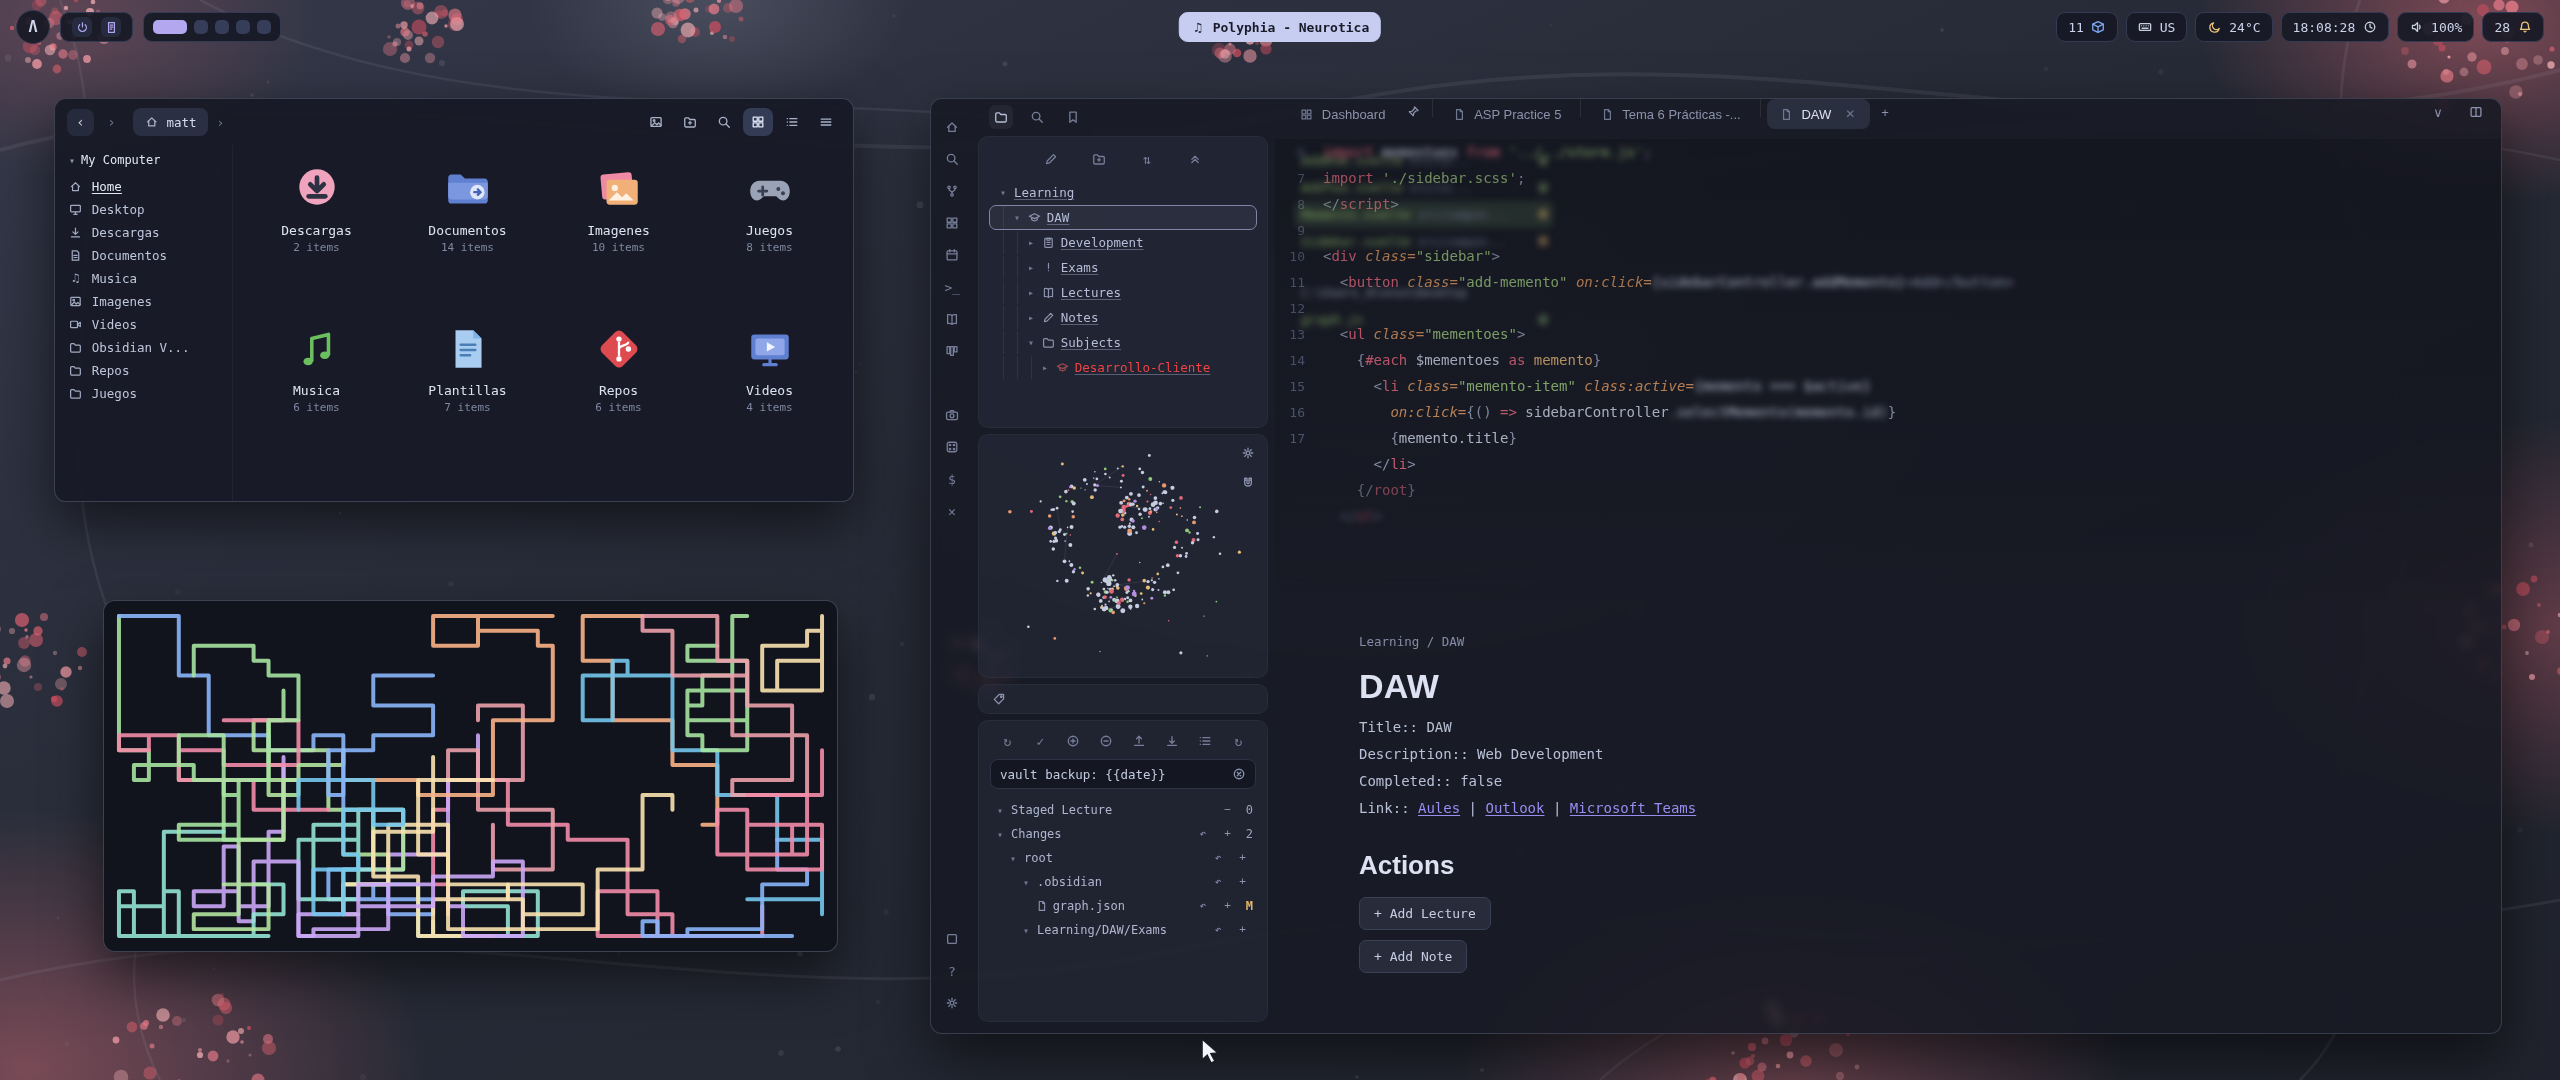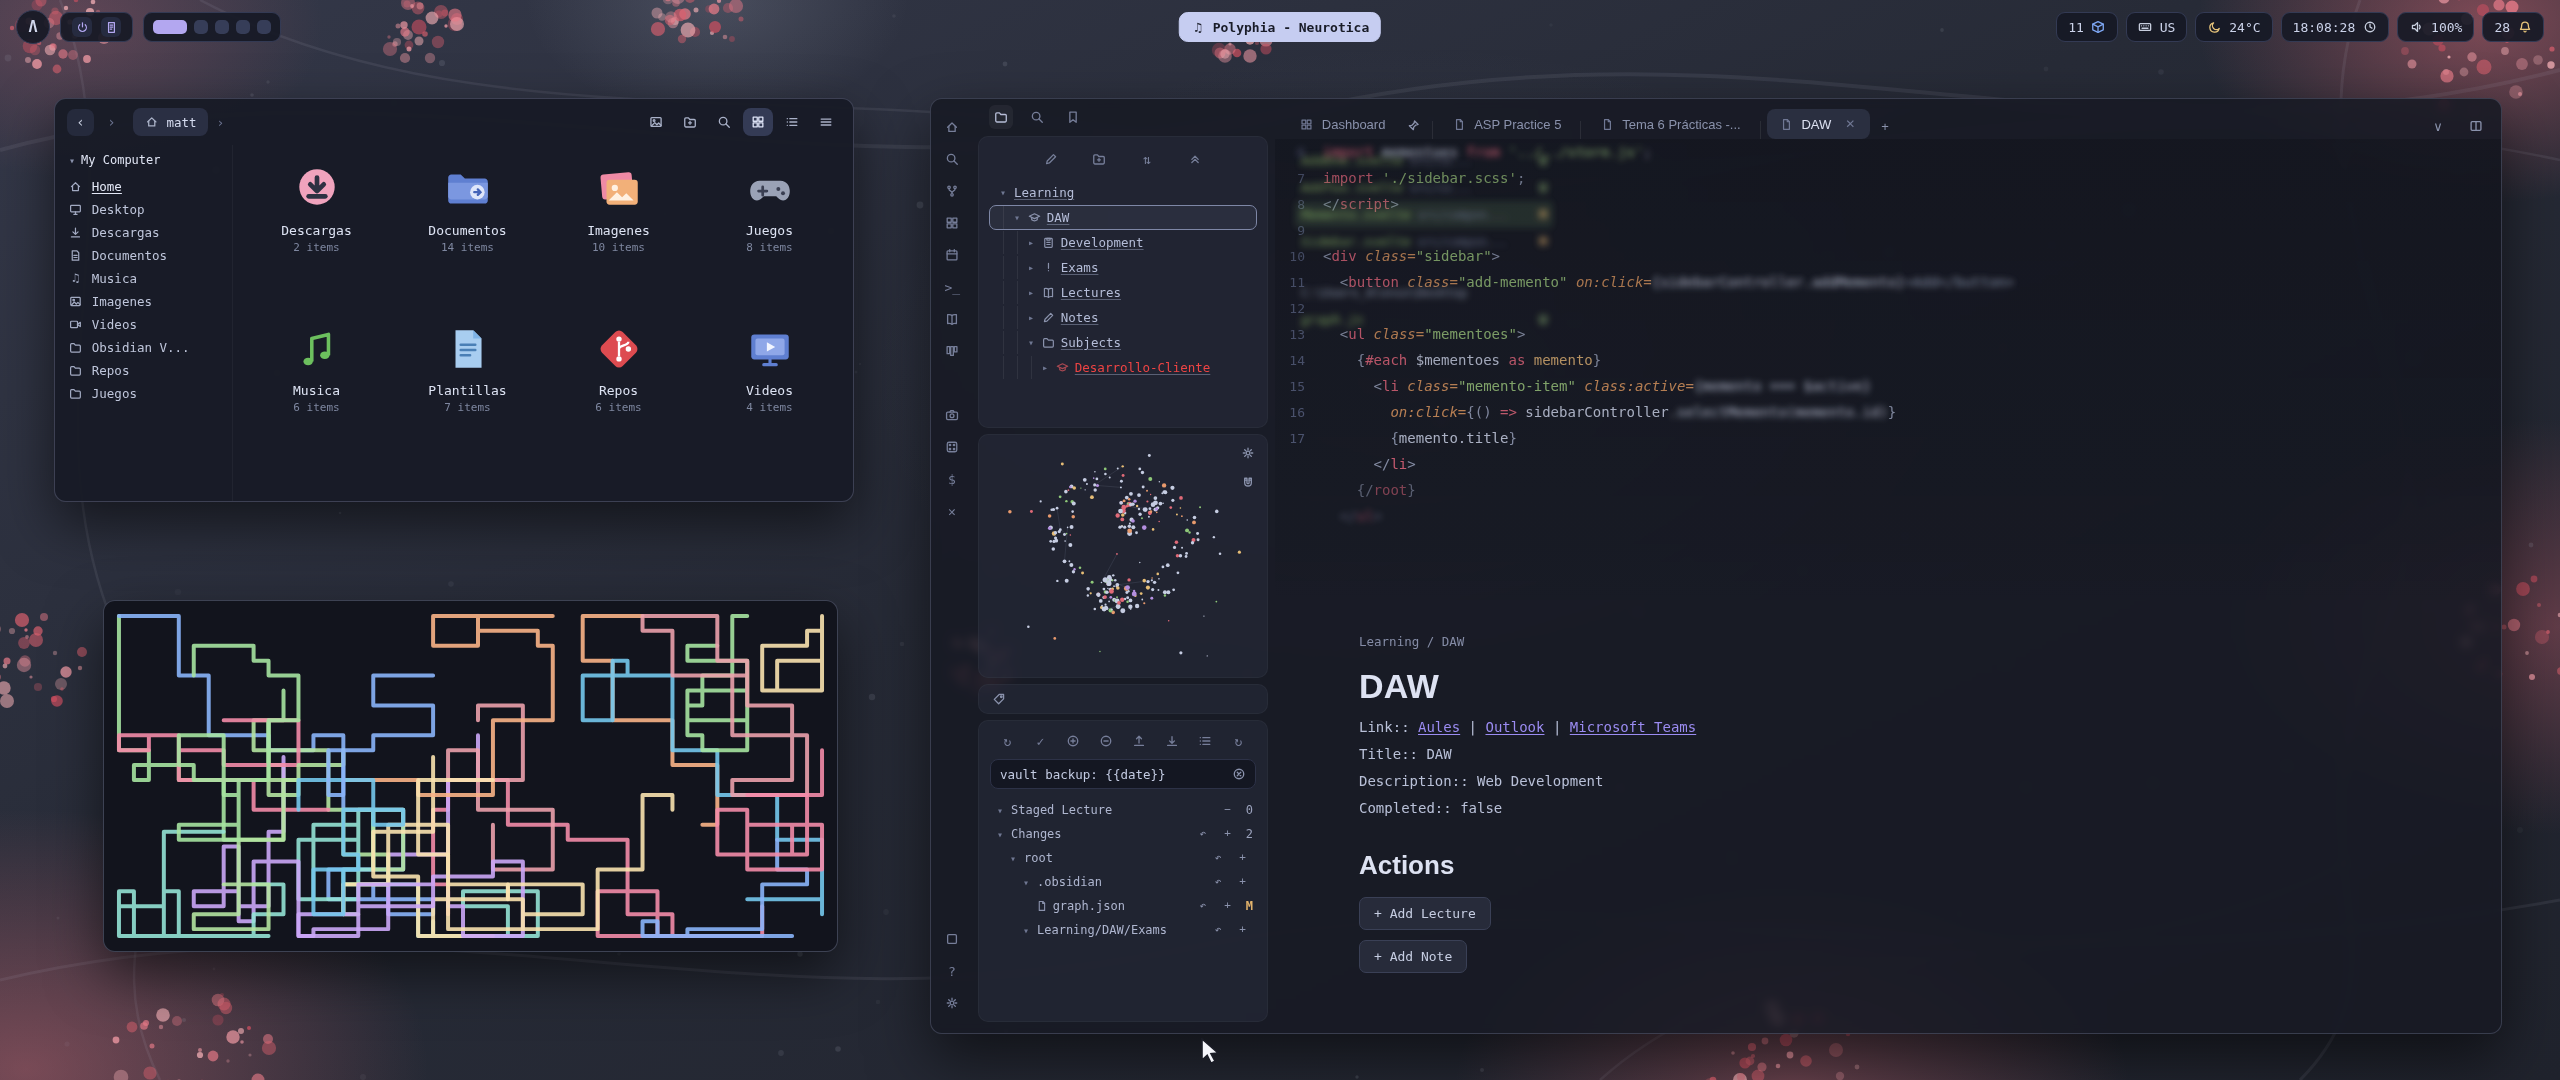--- a/index.html
+++ b/index.html
@@ -98,21 +98,21 @@
 .gclear{color:#8a92ac;font-size:13px;display:grid;place-items:center}
 .git-row{display:flex;align-items:center;height:24px;font-size:12px;color:#aeb6cf;margin:0 2px}
 .git-row .chev{width:14px;color:#6f7792;font-size:10px;flex:none}
 .git-row .icon{color:#8a92ac;font-size:11px;margin-right:4px}
 .gacts{margin-left:auto;display:flex;align-items:center;gap:8px;color:#8a92ac;font-size:12px;padding-right:4px}
 .gact{display:grid;place-items:center;color:#8a92ac;font-size:12px}
 .gcount{color:#9aa2bc}
 .gstatus{color:#e2b36c;font-weight:bold}
 
 #ob-main{flex:1;display:flex;flex-direction:column;min-width:0;position:relative}
-#ob-tabbar{height:40px;display:flex;align-items:flex-end;gap:2px;padding:0 12px;font-family:"Liberation Sans",sans-serif;font-size:13px;color:#8a92ac}
+#ob-tabbar{height:40px;display:flex;align-items:flex-start;gap:2px;padding:0 12px;font-family:"Liberation Sans",sans-serif;font-size:13px;color:#8a92ac}
 .tab{display:flex;align-items:center;gap:8px;height:30px;padding:0 13px;border-radius:8px;white-space:nowrap}
 .tab .icon{color:#707894;font-size:12px}
 .tab.active{background:#2a2f40;color:#dce1f1}
 .tclose{display:grid;place-items:center;margin-left:4px;color:#8a92ac;font-size:11px}
 .tbtn{width:26px;height:26px;display:grid;place-items:center;color:#8a92ac;font-size:13px}
 .vsep{width:1px;height:18px;background:rgba(255,255,255,.08);margin:0 4px;flex:none}
 .tb-right-icons{margin-left:auto;display:flex;gap:12px}
 #ob-editor{flex:1;position:relative;overflow:hidden}
 #code-bg{position:absolute;left:0;right:0;top:0;height:470px;background:linear-gradient(180deg,rgba(13,15,22,.34),rgba(13,15,22,.12) 85%,transparent)}
 #ghost{position:absolute;left:20px;top:8px;width:258px;filter:blur(3.5px);opacity:.85}
@@ -1906,26 +1906,26 @@
             <span class="ctext"><span class="c-pun">    {/</span><span class="c-kw">root</span><span class="c-pun">}</span></span>
           </div>
           <div class="cline cdim cblur">
             <span class="cnum"></span>
             <span class="ctext"><span class="c-pun">  &lt;/</span><span class="c-tag">ul</span><span class="c-pun">&gt;</span></span>
           </div>
         </div>
       <div id="note">
         <div class="nbread">Learning / DAW</div>
         <h1>DAW</h1>
-        <div id="note-links">Link:: <a class="nlink">Aules</a><span class="lsep"> | </span><a class="nlink">Outlook</a><span class="lsep"> | </span><a class="nlink">Microsoft Teams</a></div>
         <div id="note-props">
             <div class="nprop">Title:: DAW</div>
             <div class="nprop">Description:: Web Development</div>
             <div class="nprop">Completed:: false</div>
           </div>
+        <div id="note-links">Link:: <a class="nlink">Aules</a><span class="lsep"> | </span><a class="nlink">Outlook</a><span class="lsep"> | </span><a class="nlink">Microsoft Teams</a></div>
         <div class="nactions">Actions</div>
         <div id="note-buttons">
             <button class="nbtn">+ Add Lecture</button>
             <button class="nbtn">+ Add Note</button>
           </div>
       </div>
     </div>
   </div>
 </section>
 

